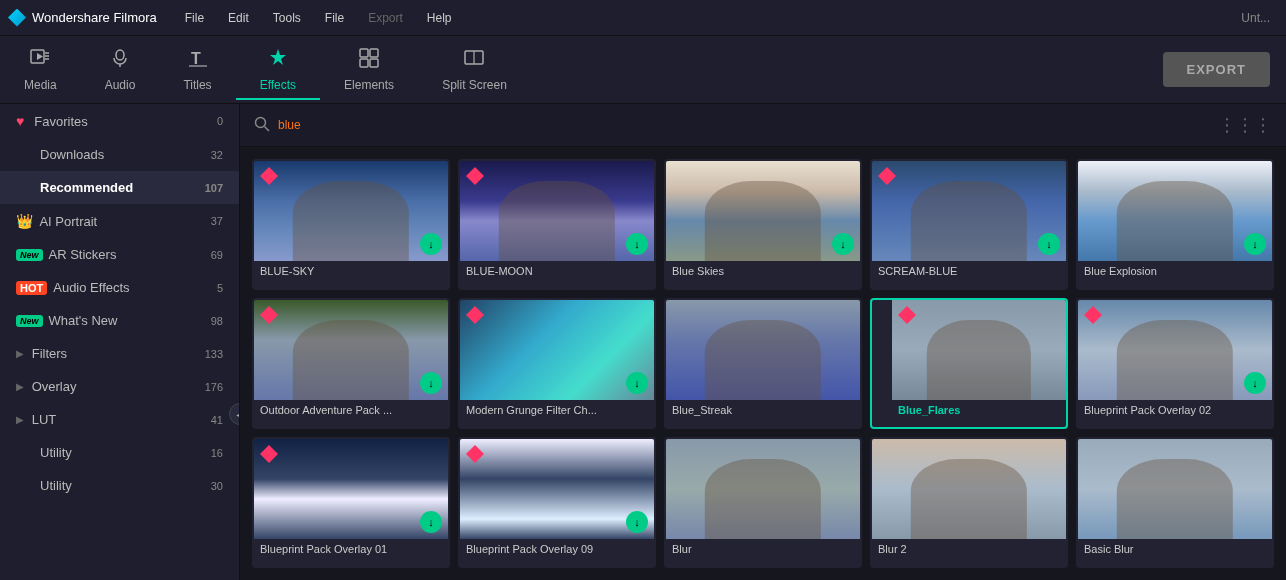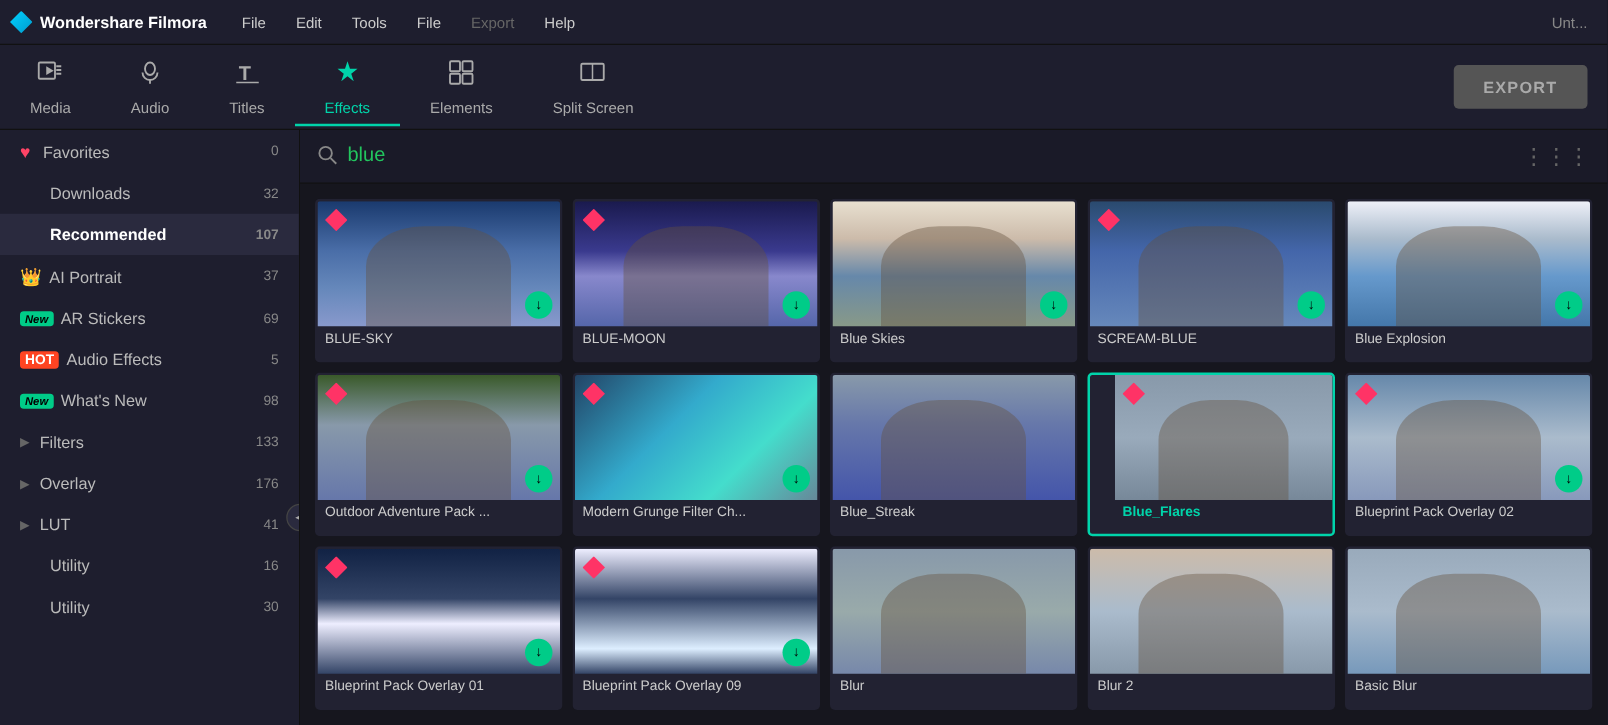--- a/index.html
+++ b/index.html
@@ -28,21 +28,21 @@
       display: flex;
       align-items: center;
       gap: 6px;
       margin-right: 16px;
     }
     .logo-diamond {
       width: 18px; height: 18px;
       background: linear-gradient(135deg, #00d2ff, #0099cc);
       clip-path: polygon(50% 0%, 100% 50%, 50% 100%, 0% 50%);
     }
-    .app-name { color: #fff; font-size: 13px; font-weight: 700; }
+    .app-name { color: #fff; font-size: 13px; font-weight: 400; }
     .menu-items { display: flex; gap: 0; }
     .menu-item {
       color: #ccc;
       font-size: 12px;
       padding: 4px 12px;
       cursor: pointer;
     }
     .window-controls { margin-left: auto; color: #888; font-size: 11px; }
 
     
@@ -176,22 +176,22 @@
       padding: 10px 14px;
       border-bottom: 1px solid #111;
       background: #1a1a28;
       gap: 8px;
     }
     .search-bar .search-icon { color: #888; font-size: 14px; }
     .search-input {
       background: transparent;
       border: none;
       outline: none;
-      color: #22c55e;
-      font-size: 16px;
+      color: #f97316;
+      font-size: 12px;
       flex: 1;
     }
     .grid-toggle { color: #666; font-size: 18px; cursor: pointer; margin-left: auto; }
 
     
     .effects-grid {
       display: grid;
       grid-template-columns: repeat(5, 1fr);
       gap: 0;
       overflow-y: auto;

